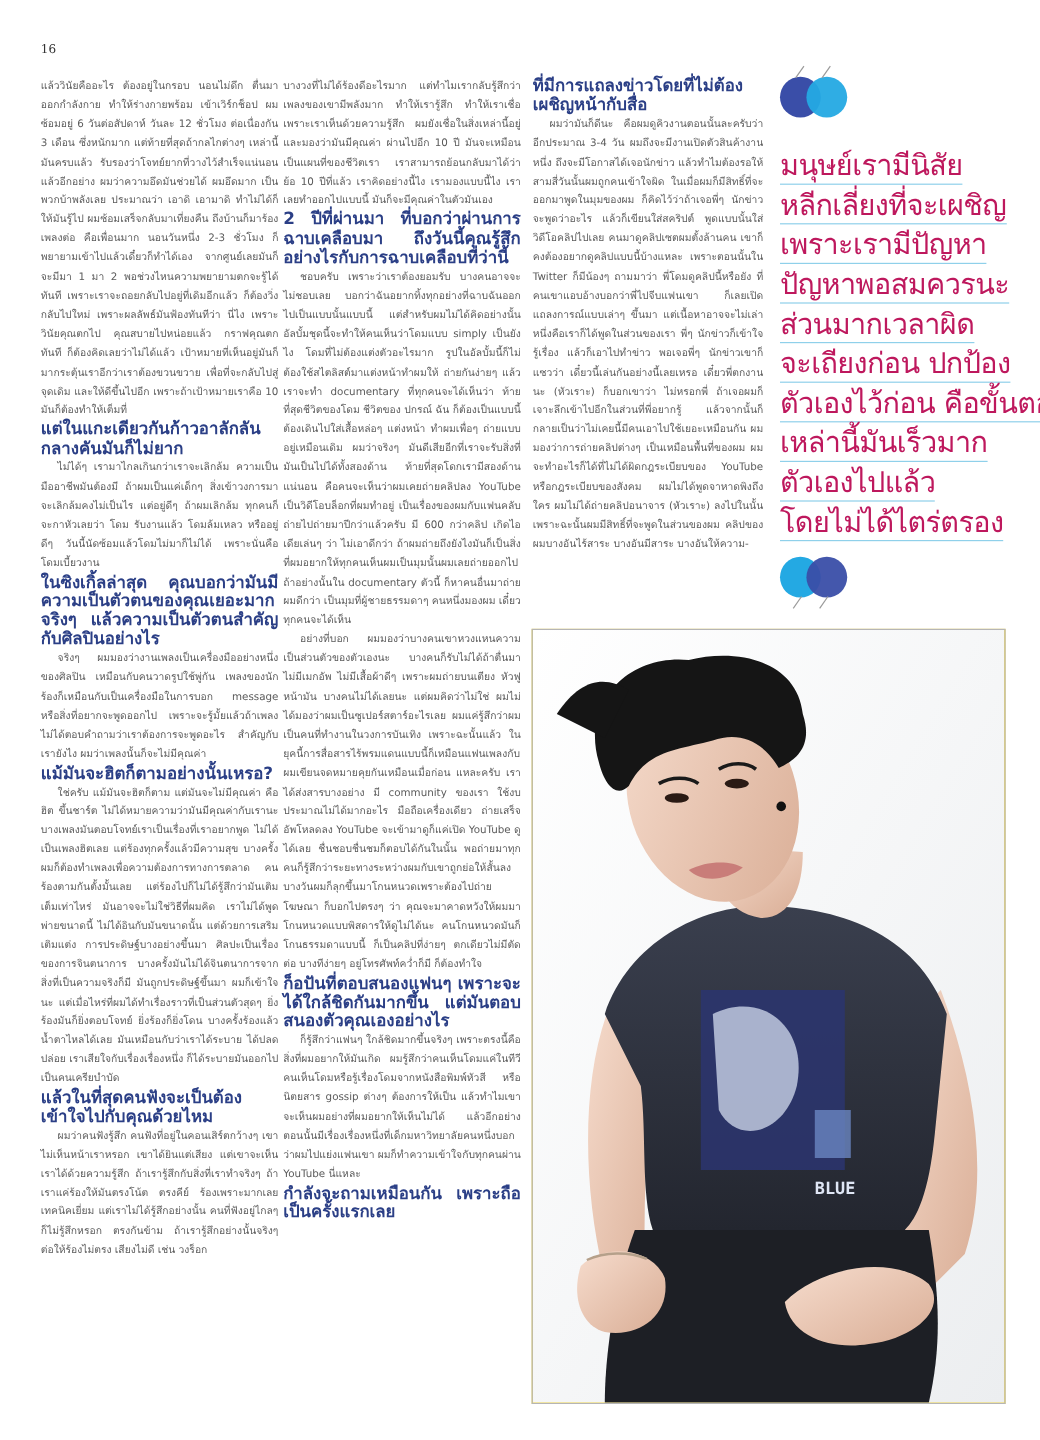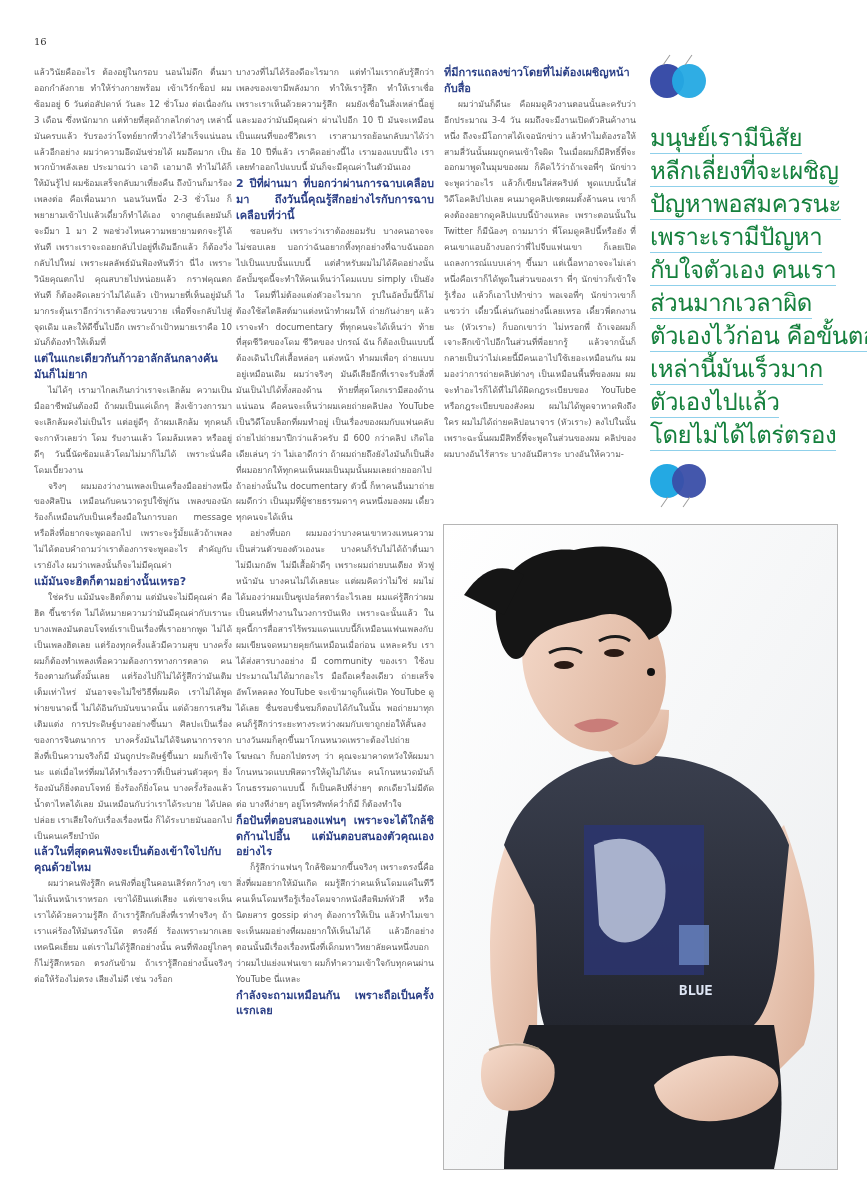--- a/index.html
+++ b/index.html
@@ -5,79 +5,80 @@
   html, body { margin: 0; padding: 0; background: #ffffff; }
   body { width: 867px; height: 1200px; position: relative; overflow: hidden;
          font-family: "DejaVu Sans", sans-serif; color: #5a5a5a; }
   .page-number { position: absolute; left: 34px; top: 36px; font-size: 10px; color: #333; font-family: "DejaVu Serif", serif; }
   .col { position: absolute; top: 65px; width: 198px; font-size: 8.6px; line-height: 15.9px; text-align: justify; }
   .col1 { left: 34px; }
   .col2 { left: 236px; }
   .col3 { left: 444px; top: 65px; width: 192px; }
   .col p { margin: 0; text-indent: 14px; }
   .col p.noindent { text-indent: 0; }
-  .q { color: #2b3f86; font-weight: bold; margin: 0; font-size: 11px; line-height: 15.9px; }
+  .q { color: #2b3f86; font-weight: bold; margin: 0; font-size: 14px; line-height: 15.9px; }
   .quote-box { position: absolute; left: 650px; top: 60px; width: 200px; }
   .bubbles { position: relative; width: 70px; height: 40px; }
   .bubble { position: absolute; width: 34px; height: 34px; border-radius: 50%; top: 4px; }
   .b-dark { background: #3a4ea8; left: 0; }
   .b-light { background: #24a9e3; left: 22px; opacity: 0.95; }
   .tick { position: absolute; width: 1px; height: 12px; background: #9a9a9a; transform: rotate(35deg); top: -6px; }
   .quote-lines { margin-top: 24px; }
-  .quote-line { display: inline-block; font-size: 24px; line-height: 28px; color: #15803d; font-weight: 300;
+  .quote-line { display: inline-block; font-size: 24px; line-height: 28px; color: #be185d; font-weight: 300;
                 border-bottom: 1.5px solid #8fd0ea; padding-bottom: 1px; margin-bottom: 3px; letter-spacing: -0.5px;
                 font-family: "DejaVu Sans", sans-serif; white-space: nowrap; }
   .bubbles-end { position: relative; width: 70px; height: 44px; margin-top: 10px; }
   .photo { position: absolute; left: 443px; top: 524px; width: 393px; height: 644px; border: 1px solid #b5b5b5;
            background: #fde047; overflow: hidden; }
   .photo svg { display: block; }
 </style>
 </head>
 <body>
 
 <div class="page-number">16</div>
 
 <div class="col col1" id="col1">
     <p class="noindent">แล้ววินัยคืออะไร ต้องอยู่ในกรอบ นอนไม่ดึก ตื่นมาออกกำลังกาย ทำให้ร่างกายพร้อม เข้าเวิร์กช็อป ผมซ้อมอยู่ 6 วันต่อสัปดาห์ วันละ 12 ชั่วโมง ต่อเนื่องกัน 3 เดือน ซึ่งหนักมาก แต่ท้ายที่สุดถ้ากลไกต่างๆ เหล่านี้มันครบแล้ว รับรองว่าโจทย์ยากที่วางไว้สำเร็จแน่นอน แล้วอีกอย่าง ผมว่าความอึดมันช่วยได้ ผมอึดมาก เป็นพวกบ้าพลังเลย ประมาณว่า เอาดิ เอามาดิ ทำไม่ได้ก็ให้มันรู้ไป ผมซ้อมเสร็จกลับมาเที่ยงคืน ถึงบ้านก็มาร้องเพลงต่อ คือเพื่อนมาก นอนวันหนึ่ง 2-3 ชั่วโมง ก็พยายามเข้าไปแล้วเดี๋ยวก็ทำได้เอง จากศูนย์เลยมันก็จะมีมา 1 มา 2 พอช่วงไหนความพยายามตกจะรู้ได้ทันที เพราะเราจะถอยกลับไปอยู่ที่เดิมอีกแล้ว ก็ต้องวิ่งกลับไปใหม่ เพราะผลลัพธ์มันฟ้องทันทีว่า นี่ไง เพราะวินัยคุณตกไป คุณสบายไปหน่อยแล้ว กราฟคุณตกทันที ก็ต้องคิดเลยว่าไม่ได้แล้ว เป้าหมายที่เห็นอยู่มันก็มากระตุ้นเราอีกว่าเราต้องขวนขวาย เพื่อที่จะกลับไปสู่จุดเดิม และให้ดีขึ้นไปอีก เพราะถ้าเป้าหมายเราคือ 10 มันก็ต้องทำให้เต็มที่</p>
     <div class="q">แต่ในแกะเดียวกันก้าวอาลักลันกลางคันมันก็ไม่ยาก</div>
     <p>ไม่ได้ๆ เรามาไกลเกินกว่าเราจะเลิกล้ม ความเป็นมืออาชีพมันต้องมี ถ้าผมเป็นแค่เด็กๆ สิ่งเข้าวงการมา จะเลิกล้มคงไม่เป็นไร แต่อยู่ดีๆ ถ้าผมเลิกล้ม ทุกคนก็จะกาหัวเลยว่า โดม รับงานแล้ว โดมล้มเหลว หรืออยู่ดีๆ วันนี้นัดซ้อมแล้วโดมไม่มาก็ไม่ได้ เพราะนั่นคือโดมเบี้ยวงาน</p>
+    <div class="q">ในซิงเกิ้ลล่าสุด คุณบอกว่ามันมีความเป็นตัวตนของคุณเยอะมาก จริงๆ แล้วความเป็นตัวตนสำคัญกับศิลปินอย่างไร</div>
     <p>จริงๆ ผมมองว่างานเพลงเป็นเครื่องมืออย่างหนึ่งของศิลปิน เหมือนกับคนวาดรูปใช้พู่กัน เพลงของนักร้องก็เหมือนกับเป็นเครื่องมือในการบอก message หรือสิ่งที่อยากจะพูดออกไป เพราะจะรู้มั้ยแล้วถ้าเพลงไม่ได้ตอบคำถามว่าเราต้องการจะพูดอะไร สำคัญกับเรายังไง ผมว่าเพลงนั้นก็จะไม่มีคุณค่า</p>
     <div class="q">แม้มันจะฮิตก็ตามอย่างนั้นเหรอ?</div>
     <p>ใช่ครับ แม้มันจะฮิตก็ตาม แต่มันจะไม่มีคุณค่า คือฮิต ขึ้นชาร์ต ไม่ได้หมายความว่ามันมีคุณค่ากับเรานะ บางเพลงมันตอบโจทย์เราเป็นเรื่องที่เราอยากพูด ไม่ได้เป็นเพลงฮิตเลย แต่ร้องทุกครั้งแล้วมีความสุข บางครั้งผมก็ต้องทำเพลงเพื่อความต้องการทางการตลาด คนร้องตามกันตั้งมั้นเลย แต่ร้องไปก็ไม่ได้รู้สึกว่ามันเติมเต็มเท่าไหร่ มันอาจจะไม่ใช่วิธีที่ผมคิด เราไม่ได้พูดพ่ายขนาดนี้ ไม่ได้อินกับมันขนาดนั้น แต่ด้วยการเสริมเติมแต่ง การประดิษฐ์บางอย่างขึ้นมา ศิลปะเป็นเรื่องของการจินตนาการ บางครั้งมันไม่ได้จินตนาการจากสิ่งที่เป็นความจริงก็มี มันถูกประดิษฐ์ขึ้นมา ผมก็เข้าใจนะ แต่เมื่อไหร่ที่ผมได้ทำเรื่องราวที่เป็นส่วนตัวสุดๆ ยิ่งร้องมันก็ยิ่งตอบโจทย์ ยิ่งร้องก็ยิ่งโดน บางครั้งร้องแล้วน้ำตาไหลได้เลย มันเหมือนกับว่าเราได้ระบาย ได้ปลดปล่อย เราเสียใจกับเรื่องเรื่องหนึ่ง ก็ได้ระบายมันออกไป เป็นคนเครียบำบัด</p>
     <div class="q">แล้วในที่สุดคนฟังจะเป็นต้องเข้าใจไปกับคุณด้วยไหม</div>
     <p>ผมว่าคนฟังรู้สึก คนฟังที่อยู่ในคอนเสิร์ตกว้างๆ เขาไม่เห็นหน้าเราหรอก เขาได้ยินแต่เสียง แต่เขาจะเห็นเราได้ด้วยความรู้สึก ถ้าเรารู้สึกกับสิ่งที่เราทำจริงๆ ถ้าเราแค่ร้องให้มันตรงโน้ต ตรงคีย์ ร้องเพราะมากเลย เทคนิคเยี่ยม แต่เราไม่ได้รู้สึกอย่างนั้น คนที่ฟังอยู่ไกลๆ ก็ไม่รู้สึกหรอก ตรงกันข้าม ถ้าเรารู้สึกอย่างนั้นจริงๆ ต่อให้ร้องไม่ตรง เสียงไม่ดี เช่น วงร็อก</p>
   </div>
 <div class="col col2" id="col2">
     <p class="noindent">บางวงที่ไม่ได้ร้องดีอะไรมาก แต่ทำไมเรากลับรู้สึกว่าเพลงของเขามีพลังมาก ทำให้เรารู้สึก ทำให้เราเชื่อ เพราะเราเห็นด้วยความรู้สึก ผมยังเชื่อในสิ่งเหล่านี้อยู่ และมองว่ามันมีคุณค่า ผ่านไปอีก 10 ปี มันจะเหมือนเป็นแผนที่ของชีวิตเรา เราสามารถย้อนกลับมาได้ว่า ย้อ 10 ปีที่แล้ว เราคิดอย่างนี้ไง เรามองแบบนี้ไง เราเลยทำออกไปแบบนี้ มันก็จะมีคุณค่าในตัวมันเอง</p>
     <div class="q">2 ปีที่ผ่านมา ที่บอกว่าผ่านการฉาบเคลือบมา ถึงวันนี้คุณรู้สึกอย่างไรกับการฉาบเคลือบที่ว่านี้</div>
     <p>ชอบครับ เพราะว่าเราต้องยอมรับ บางคนอาจจะไม่ชอบเลย บอกว่าฉันอยากทิ้งทุกอย่างที่ฉาบฉันออก ไปเป็นแบบนั้นแบบนี้ แต่สำหรับผมไม่ได้คิดอย่างนั้น อัลบั้มชุดนี้จะทำให้คนเห็นว่าโดมแบบ simply เป็นยังไง โดมที่ไม่ต้องแต่งตัวอะไรมาก รูปในอัลบั้มนี้ก็ไม่ต้องใช้สไตลิสต์มาแต่งหน้าทำผมให้ ถ่ายกันง่ายๆ แล้วเราจะทำ documentary ที่ทุกคนจะได้เห็นว่า ท้ายที่สุดชีวิตของโดม ชีวิตของ ปกรณ์ ฉัน ก็ต้องเป็นแบบนี้ ต้องเดินไปใส่เสื้อหล่อๆ แต่งหน้า ทำผมเพื่อๆ ถ่ายแบบอยู่เหมือนเดิม ผมว่าจริงๆ มันดีเสียอีกที่เราจะรับสิ่งที่มันเป็นไปได้ทั้งสองด้าน ท้ายที่สุดโดกเรามีสองด้านแน่นอน คือคนจะเห็นว่าผมเคยถ่ายคลิปลง YouTube เป็นวิดีโอบล็อกที่ผมทำอยู่ เป็นเรื่องของผมกับแฟนคลับ ถ่ายไปถ่ายมาปีกว่าแล้วครับ มี 600 กว่าคลิป เกิดไอเดียเล่นๆ ว่า ไม่เอาดีกว่า ถ้าผมถ่ายถึงยังไงมันก็เป็นสิ่งที่ผมอยากให้ทุกคนเห็นผมเป็นมุมนั้นผมเลยถ่ายออกไป ถ้าอย่างนั้นใน documentary ตัวนี้ ก็หาคนอื่นมาถ่ายผมดีกว่า เป็นมุมที่ผู้ชายธรรมดาๆ คนหนึ่งมองผม เดี๋ยวทุกคนจะได้เห็น</p>
     <p>อย่างที่บอก ผมมองว่าบางคนเขาหวงแหนความเป็นส่วนตัวของตัวเองนะ บางคนก็รับไม่ได้ถ้าตื่นมาไม่มีเมกอัพ ไม่มีเสื้อผ้าดีๆ เพราะผมถ่ายบนเตียง หัวฟู หน้ามัน บางคนไม่ได้เลยนะ แต่ผมคิดว่าไม่ใช่ ผมไม่ได้มองว่าผมเป็นซูเปอร์สตาร์อะไรเลย ผมแค่รู้สึกว่าผมเป็นคนที่ทำงานในวงการบันเทิง เพราะฉะนั้นแล้ว ในยุคนี้การสื่อสารไร้พรมแดนแบบนี้ก็เหมือนแฟนเพลงกับผมเขียนจดหมายคุยกันเหมือนเมื่อก่อน แหละครับ เราได้ส่งสารบางอย่าง มี community ของเรา ใช้งบประมาณไม่ได้มากอะไร มือถือเครื่องเดียว ถ่ายเสร็จอัพโหลดลง YouTube จะเข้ามาดูก็แค่เปิด YouTube ดูได้เลย ชื่นชอบชื่นชมก็ตอบได้กันในนั้น พอถ่ายมาทุกคนก็รู้สึกว่าระยะทางระหว่างผมกับเขาถูกย่อให้สั้นลง บางวันผมก็ลุกขึ้นมาโกนหนวดเพราะต้องไปถ่ายโฆษณา ก็บอกไปตรงๆ ว่า คุณจะมาคาดหวังให้ผมมาโกนหนวดแบบพิสดารให้ดูไม่ได้นะ คนโกนหนวดมันก็โกนธรรมดาแบบนี้ ก็เป็นคลิปที่ง่ายๆ ตกเดียวไม่มีตัดต่อ บางทีง่ายๆ อยู่โทรศัพท์คว่ำก็มี ก็ต้องทำใจ</p>
-    <div class="q">ก็อปันที่ตอบสนองแฟนๆ เพราะจะได้ใกล้ชิดกัานไปอึ้น แต่มันตอบสนองตัวคุณเองอย่างไร</div>
+    <div class="q">ก็อปันที่ตอบสนองแฟนๆ เพราะจะได้ใกล้ชิดกันมากขึ้น แต่มันตอบสนองตัวคุณเองอย่างไร</div>
     <p>ก็รู้สึกว่าแฟนๆ ใกล้ชิดมากขึ้นจริงๆ เพราะตรงนี้คือสิ่งที่ผมอยากให้มันเกิด ผมรู้สึกว่าคนเห็นโดมแค่ในทีวี คนเห็นโดมหรือรู้เรื่องโดมจากหนังสือพิมพ์หัวสี หรือนิตยสาร gossip ต่างๆ ต้องการให้เป็น แล้วทำไมเขาจะเห็นผมอย่างที่ผมอยากให้เห็นไม่ได้ แล้วอีกอย่างตอนนั้นมีเรื่องเรื่องหนึ่งที่เด็กมหาวิทยาลัยคนหนึ่งบอกว่าผมไปแย่งแฟนเขา ผมก็ทำความเข้าใจกับทุกคนผ่าน YouTube นี่แหละ</p>
     <div class="q">กำลังจะถามเหมือนกัน เพราะถือเป็นครั้งแรกเลย</div>
   </div>
 <div class="col col3" id="col3">
     <div class="q">ที่มีการแถลงข่าวโดยที่ไม่ต้องเผชิญหน้ากับสื่อ</div>
     <p>ผมว่ามันก็ดีนะ คือผมดูคิวงานตอนนั้นละครับว่าอีกประมาณ 3-4 วัน ผมถึงจะมีงานเปิดตัวสินค้างานหนึ่ง ถึงจะมีโอกาสได้เจอนักข่าว แล้วทำไมต้องรอให้สามสี่วันนั้นผมถูกคนเข้าใจผิด ในเมื่อผมก็มีสิทธิ์ที่จะออกมาพูดในมุมของผม ก็คิดไว้ว่าถ้าเจอพี่ๆ นักข่าวจะพูดว่าอะไร แล้วก็เขียนใส่สคริปต์ พูดแบบนั้นใส่วิดีโอคลิปไปเลย คนมาดูคลิปเซตผมตั้งล้านคน เขาก็คงต้องอยากดูคลิปแบบนี้บ้างแหละ เพราะตอนนั้นใน Twitter ก็มีน้องๆ ถามมาว่า พี่โดมดูคลิปนี้หรือยัง ที่คนเขาแอบอ้างบอกว่าพี่ไปจีบแฟนเขา ก็เลยเปิดแถลงการณ์แบบเล่าๆ ขึ้นมา แต่เนื้อหาอาจจะไม่เล่า หนึ่งคือเราก็ได้พูดในส่วนของเรา พี่ๆ นักข่าวก็เข้าใจ รู้เรื่อง แล้วก็เอาไปทำข่าว พอเจอพี่ๆ นักข่าวเขาก็แซวว่า เดี๋ยวนี้เล่นกันอย่างนี้เลยเหรอ เดี๋ยวพี่ตกงานนะ (หัวเราะ) ก็บอกเขาว่า ไม่หรอกพี่ ถ้าเจอผมก็เจาะลึกเข้าไปอีกในส่วนที่พี่อยากรู้ แล้วจากนั้นก็กลายเป็นว่าไม่เคยนี้มีคนเอาไปใช้เยอะเหมือนกัน ผมมองว่าการถ่ายคลิปต่างๆ เป็นเหมือนพื้นที่ของผม ผมจะทำอะไรก็ได้ที่ไม่ได้ผิดกฎระเบียบของ YouTube หรือกฎระเบียบของสังคม ผมไม่ได้พูดจาหาดพิงถึงใคร ผมไม่ได้ถ่ายคลิปอนาจาร (หัวเราะ) ลงไปในนั้น เพราะฉะนั้นผมมีสิทธิ์ที่จะพูดในส่วนของผม คลิปของผมบางอันไร้สาระ บางอันมีสาระ บางอันให้ความ-</p>
   </div>
 
 <div class="quote-box">
   <div class="bubbles">
     <div class="bubble b-dark"></div>
     <div class="bubble b-light"></div>
     <div class="tick" style="left:16px;"></div>
     <div class="tick" style="left:38px;"></div>
   </div>
   <div class="quote-lines" id="quote-lines">
       <div><span class="quote-line">มนุษย์เรามีนิสัย</span></div>
       <div><span class="quote-line">หลีกเลี่ยงที่จะเผชิญ</span></div>
+      <div><span class="quote-line">เพราะเรามีปัญหา</span></div>
       <div><span class="quote-line">ปัญหาพอสมควรนะ</span></div>
-      <div><span class="quote-line">เพราะเรามีปัญหา</span></div>
-      <div><span class="quote-line">กับใจตัวเอง คนเรา</span></div>
       <div><span class="quote-line">ส่วนมากเวลาผิด</span></div>
+      <div><span class="quote-line">จะเถียงก่อน ปกป้อง</span></div>
       <div><span class="quote-line">ตัวเองไว้ก่อน คือขั้นตอน</span></div>
       <div><span class="quote-line">เหล่านี้มันเร็วมาก</span></div>
       <div><span class="quote-line">ตัวเองไปแล้ว</span></div>
       <div><span class="quote-line">โดยไม่ได้ไตร่ตรอง</span></div>
     </div>
   <div class="bubbles-end">
     <div class="bubble" style="background:#24a9e3;left:0;top:0;"></div>
     <div class="bubble" style="background:#3a4ea8;left:22px;top:0;opacity:0.95;"></div>
     <div class="tick" style="left:14px;top:32px;"></div>
     <div class="tick" style="left:36px;top:32px;"></div>

